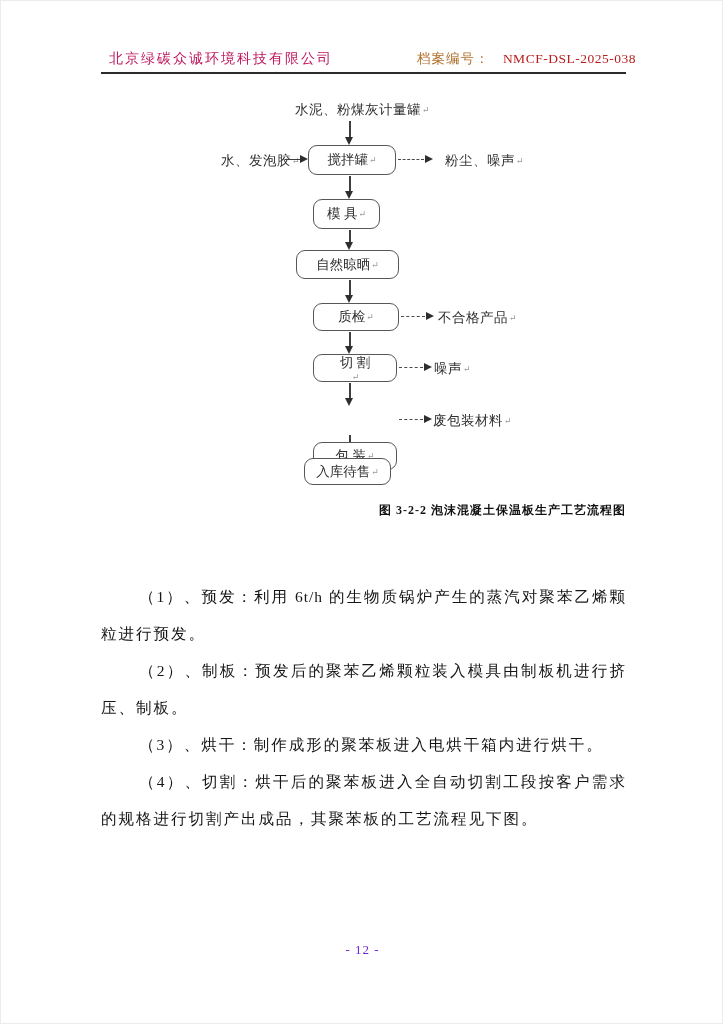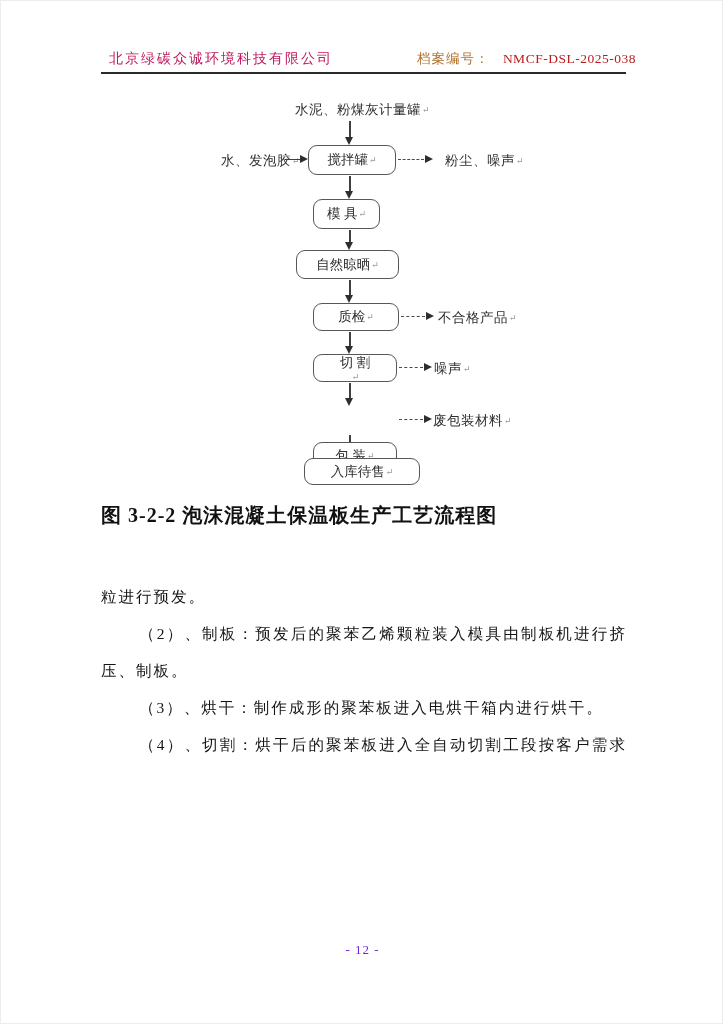--- a/index.html
+++ b/index.html
@@ -46,25 +46,25 @@
     border-top:4.5px solid transparent;border-bottom:4.5px solid transparent;
     border-left:8px solid #2e2e2e;
   }
   
   .b0{left:307px;top:144px;width:88px;height:30px;}
   .b1{left:312px;top:198px;width:67px;height:30px;}
   .b2{left:295px;top:249px;width:103px;height:29px;}
   .b3{left:312px;top:302px;width:86px;height:28px;}
   .b4{left:312px;top:353px;width:84px;height:28px;flex-direction:column;}
   .b5{left:312px;top:405px;width:84px;height:28px;margin-top:36px;}
-  .b6{left:303px;top:457px;width:116px;height:27px;}
+  .b6{left:303px;top:457px;width:87px;height:27px;}
   
   .caption{
-    position:absolute;left:100px;top:501px;width:525px;text-align:left;
-    font-weight:bold;font-size:20px;color:#111;letter-spacing:1px;
+    position:absolute;left:100px;top:501px;width:525px;text-align:right;
+    font-weight:bold;font-size:12px;color:#111;letter-spacing:1px;
   }
   .heading{
     position:absolute;left:100px;top:540px;width:525px;
     font-weight:bold;font-size:15.5px;color:#111;text-indent:38px;letter-spacing:1.5px;
   }
   .bodytext{position:absolute;left:100px;top:577px;width:525px;}
   .bodytext .ln{
     height:37px;line-height:37px;font-size:15.5px;color:#151515;
     letter-spacing:2px;white-space:nowrap;
   }
@@ -174,22 +174,24 @@
     <div class="hhead" style="left:423px;top:414px;"></div>
     <div class="fc-label" style="left:432px;top:411px;">
       <span>废包装材料</span><span class="ret">↵</span>
     </div>
 
   </div>
 
   <div class="caption">图 3-2-2 泡沫混凝土保温板生产工艺流程图</div>
 
   <div class="bodytext">
+    <div class="ln ind just">（1）、预发：利用 6t/h 的生物质锅炉产生的蒸汽对聚苯乙烯颗</div>
     <div class="ln">粒进行预发。</div>
     <div class="ln ind just">（2）、制板：预发后的聚苯乙烯颗粒装入模具由制板机进行挤</div>
     <div class="ln">压、制板。</div>
     <div class="ln ind">（3）、烘干：制作成形的聚苯板进入电烘干箱内进行烘干。</div>
     <div class="ln ind just">（4）、切割：烘干后的聚苯板进入全自动切割工段按客户需求</div>
+    <div class="ln">的规格进行切割产出成品，其聚苯板的工艺流程见下图。</div>
   </div>
 
   <div class="footer">- 12 -</div>
 
 </div>
 
 </body></html>

